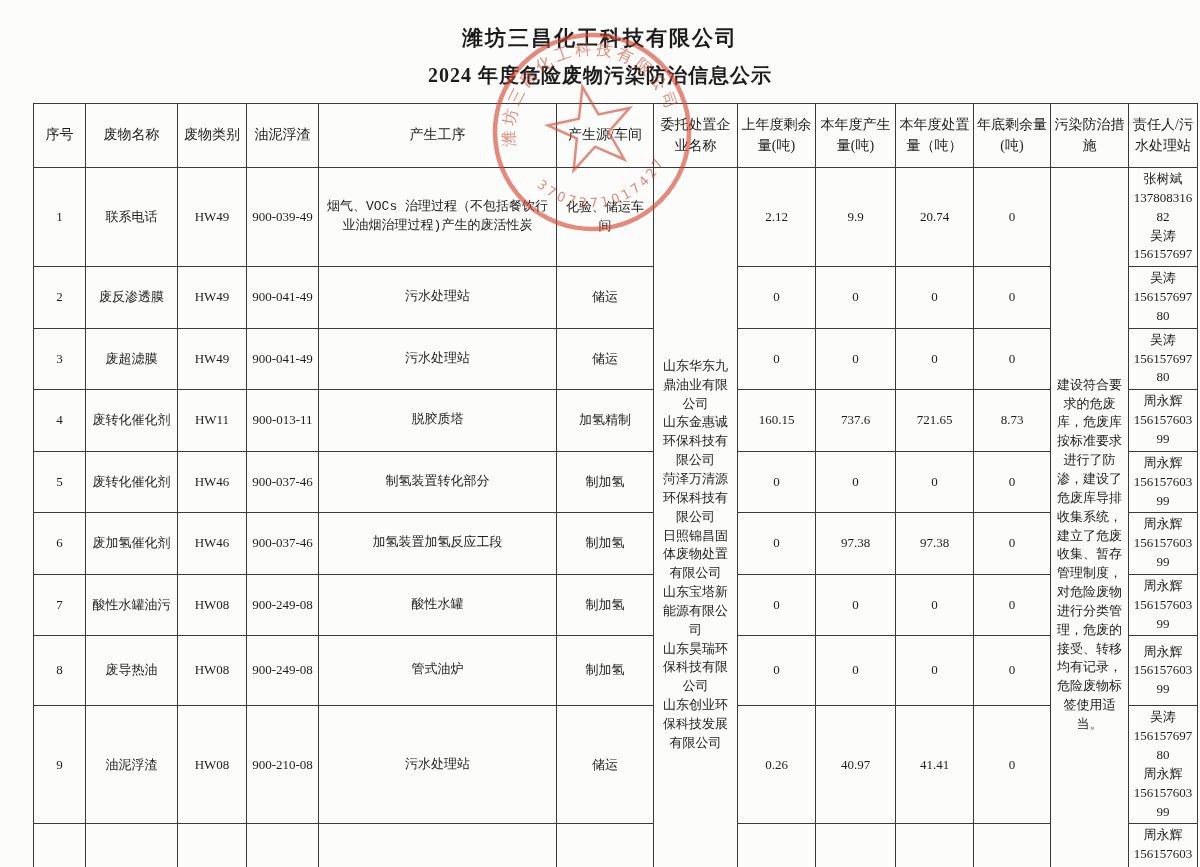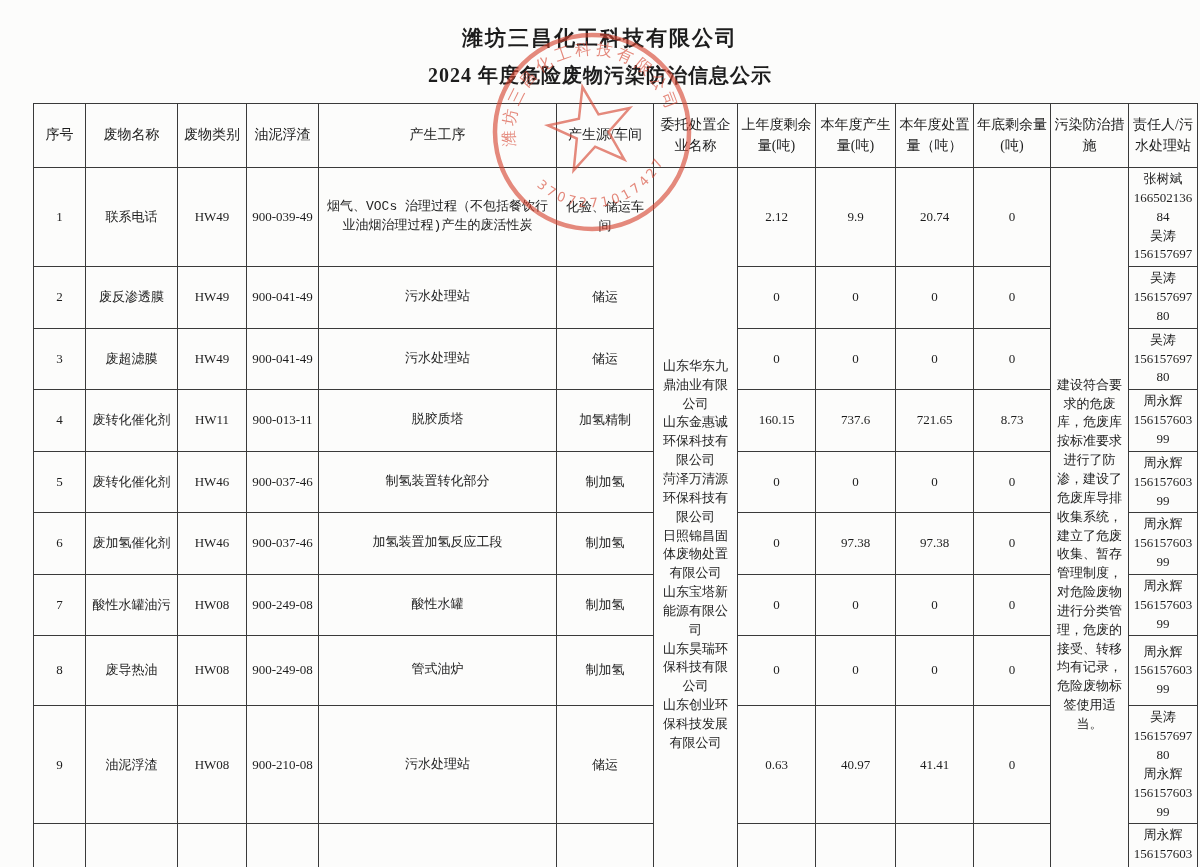--- a/index.html
+++ b/index.html
@@ -92,21 +92,21 @@
 日照锦昌固体废物处置有限公司
 山东宝塔新能源有限公司
 山东昊瑞环保科技有限公司
 山东创业环保科技发展有限公司</td>
     <td>2.12</td>
     <td>9.9</td>
     <td>20.74</td>
     <td>0</td>
     <td class="measures" rowspan="10">建设符合要求的危废库，危废库按标准要求进行了防渗，建设了危废库导排收集系统，建立了危废收集、暂存管理制度，对危险废物进行分类管理，危废的接受、转移均有记录，危险废物标签使用适当。</td>
     <td class="contact">张树斌
-16650213684
+13780831682
 吴涛
 156157697</td>
   </tr>
   <tr class="r2">
     <td>2</td>
     <td>废反渗透膜</td>
     <td>HW49</td>
     <td>900-041-49</td>
     <td class="process">污水处理站</td>
     <td>储运</td>
@@ -201,21 +201,21 @@
     <td class="contact">周永辉
 15615760399</td>
   </tr>
   <tr class="r9">
     <td>9</td>
     <td>油泥浮渣</td>
     <td>HW08</td>
     <td>900-210-08</td>
     <td class="process">污水处理站</td>
     <td>储运</td>
-    <td>0.63</td>
+    <td>0.26</td>
     <td>40.97</td>
     <td>41.41</td>
     <td>0</td>
     <td class="contact">吴涛
 15615769780
 周永辉
 15615760399</td>
   </tr>
   <tr class="r10">
     <td>10</td>

